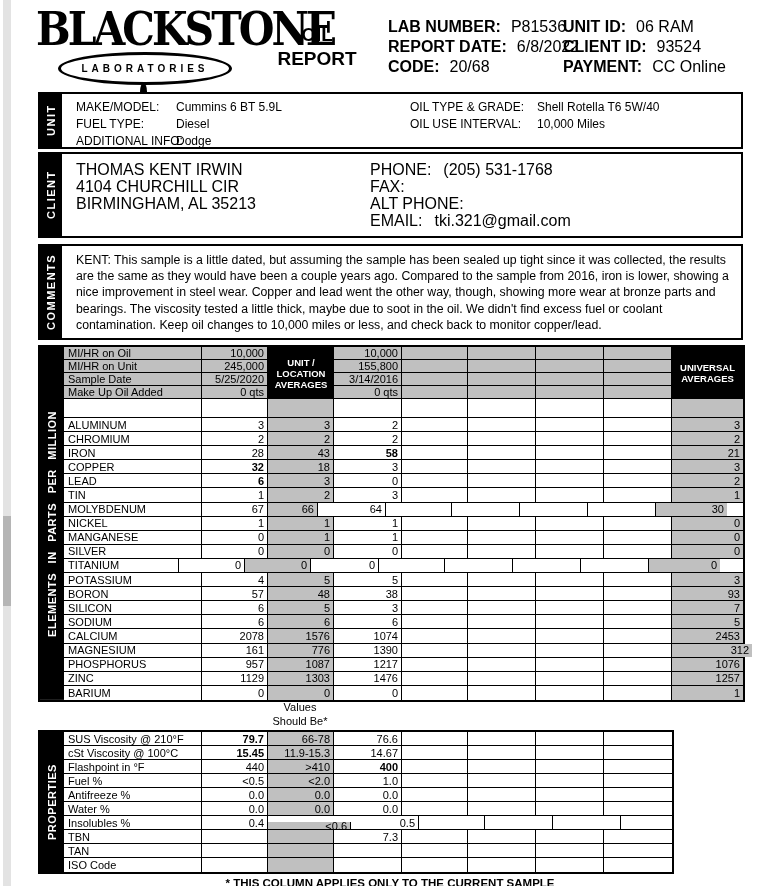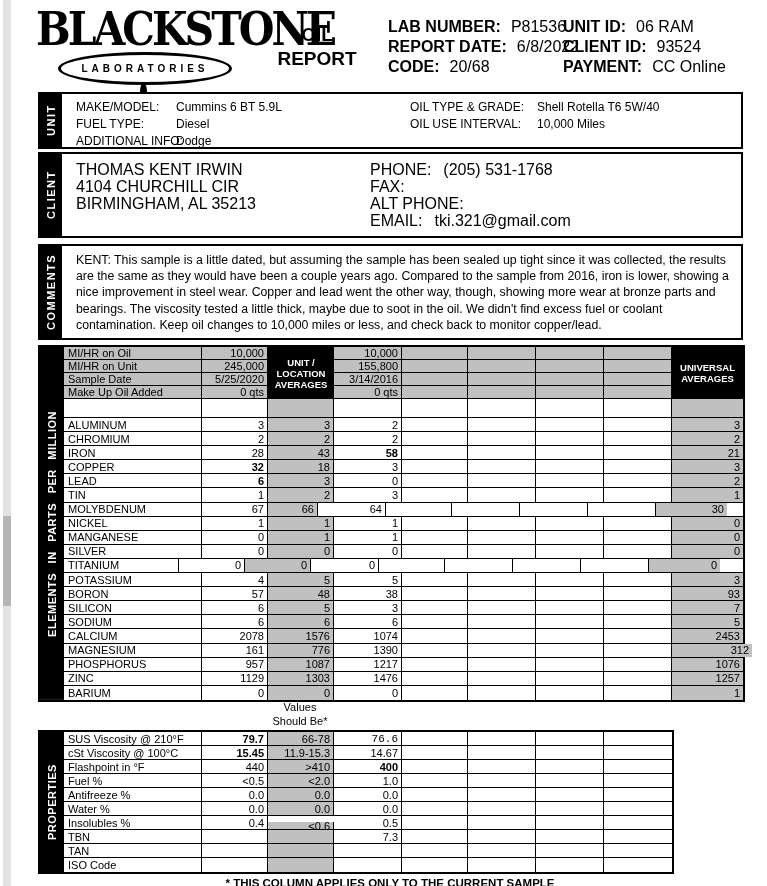--- a/index.html
+++ b/index.html
@@ -450,21 +450,21 @@
 <div class="abs values-should">Values
 Should Be*</div>
 
 <div class="abs dtable properties-table">
   <div class="tbar">PROPERTIES</div>
   <div class="rows-host">
       <div class="trow" style="height: 14px;">
         <div class="tc lab" style="width: 138px;">SUS Viscosity @ 210°F</div>
         <div class="tc num b" style="width: 66px;">79.7</div>
         <div class="tc num gray" style="width: 66px;">66-78</div>
-        <div class="tc num" style="width: 68px; font-family: Liberation Mono, monospace;">76.6</div>
+        <div class="tc num" style="width: 68px;">76.6</div>
         <div class="tc" style="width: 66px;"></div>
         <div class="tc" style="width: 68px;"></div>
         <div class="tc" style="width: 68px;"></div>
         <div class="tc" style="width: 68px;"></div>
       </div>
       <div class="trow" style="height: 14px;">
         <div class="tc lab" style="width: 138px;">cSt Viscosity @ 100°C</div>
         <div class="tc num b" style="width: 66px;">15.45</div>
         <div class="tc num gray" style="width: 66px;">11.9-15.3</div>
         <div class="tc num" style="width: 68px;">14.67</div>
@@ -509,21 +509,21 @@
         <div class="tc num gray" style="width: 66px;">0.0</div>
         <div class="tc num" style="width: 68px;">0.0</div>
         <div class="tc" style="width: 66px;"></div>
         <div class="tc" style="width: 68px;"></div>
         <div class="tc" style="width: 68px;"></div>
         <div class="tc" style="width: 68px;"></div>
       </div>
       <div class="trow" style="height: 14px;">
         <div class="tc lab" style="width: 138px;">Insolubles %</div>
         <div class="tc num" style="width: 66px;">0.4</div>
-        <div class="tc num gray" style="width: 66px; margin-top: 6px;">&lt;0.6</div>
+        <div class="tc num gray" style="width: 83px; margin-top: 6px;">&lt;0.6</div>
         <div class="tc num" style="width: 68px;">0.5</div>
         <div class="tc" style="width: 66px;"></div>
         <div class="tc" style="width: 68px;"></div>
         <div class="tc" style="width: 68px;"></div>
         <div class="tc" style="width: 68px;"></div>
       </div>
       <div class="trow" style="height: 14px;">
         <div class="tc lab" style="width: 138px;">TBN</div>
         <div class="tc num" style="width: 66px;"></div>
         <div class="tc num gray" style="width: 66px;"></div>

